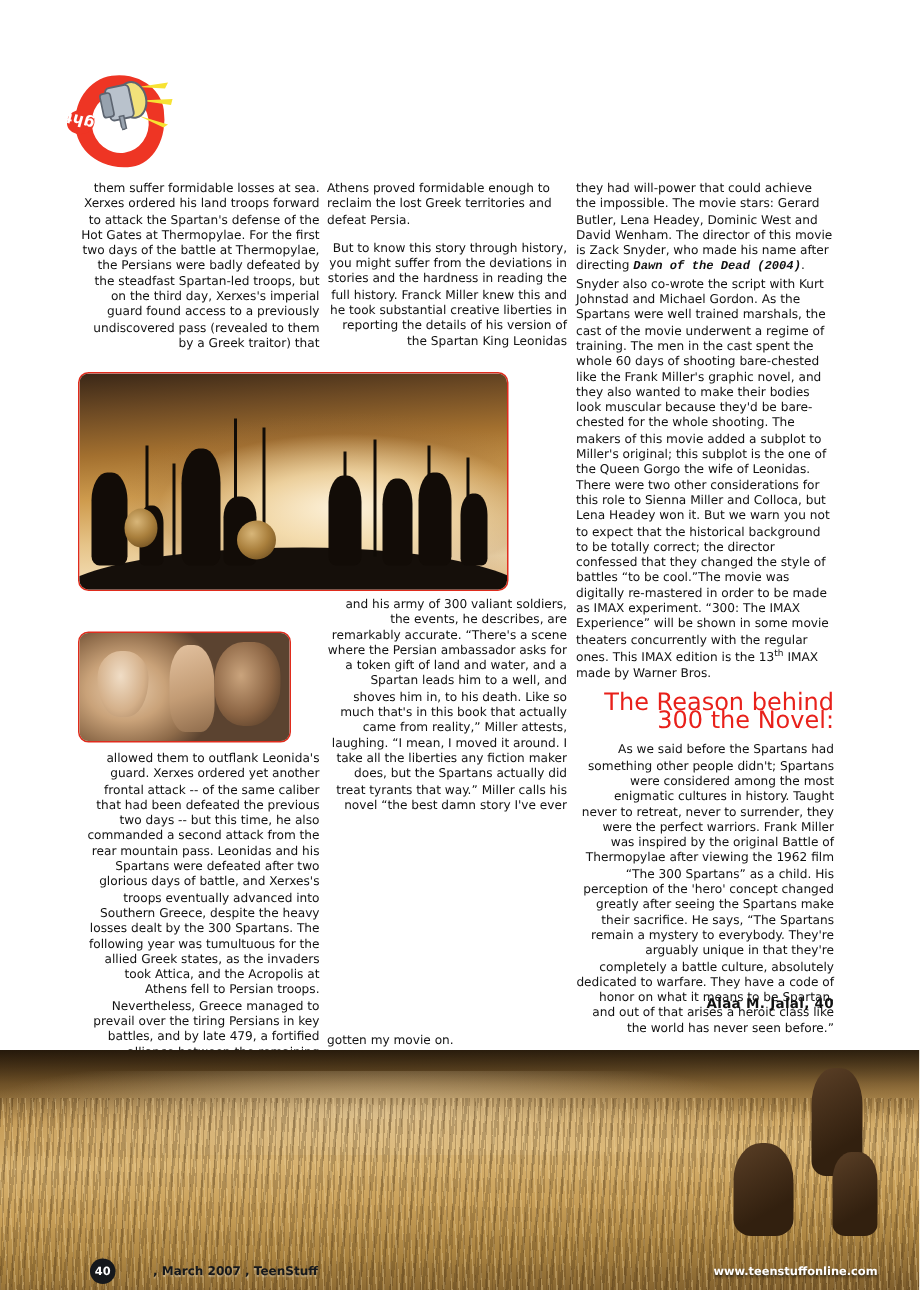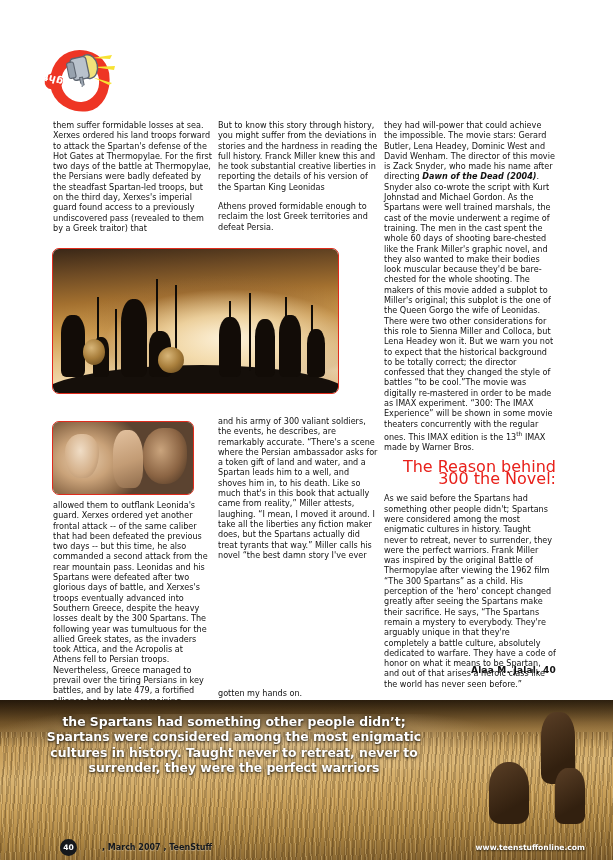--- a/index.html
+++ b/index.html
@@ -83,23 +83,23 @@
     font-size: 8.1px;
     line-height: 10.3px;
     color: #111111;
     text-align: left;
   }
   .col-1 { left: 53px; }
   .col-2 { left: 218px; }
   .col-3 { left: 384px; width: 172px; }
 
   .col p { margin: 0 0 9px 0; }
-  .col p:last-child { margin-bottom: 0; }
-
-  .bi { font-weight: bold; font-style: italic; }
+  .col p:last-child { margin-bottom: 0; text-align: right; }
+
+  .bi { font-weight: bold; font-style: italic; font-family: Liberation Mono, monospace; }
   sup { font-size: 6px; vertical-align: super; }
 
   
   .photo {
     position: absolute;
     border: 1.6px solid #e02b1c;
     border-radius: 7px;
     overflow: hidden;
   }
   .photo-battle {
@@ -324,31 +324,31 @@
   </div>
 
   <div class="col col-1">
     <p>them suffer formidable losses at sea. Xerxes ordered his land troops forward to attack the Spartan's defense of the Hot Gates at Thermopylae. For the first two days of the battle at Thermopylae, the Persians were badly defeated by the steadfast Spartan-led troops, but on the third day, Xerxes's imperial guard found access to a previously undiscovered pass (revealed to them by a Greek traitor) that</p>
   </div>
   <div class="col col-1" style="top:500px;">
     <p>allowed them to outflank Leonida's guard. Xerxes ordered yet another frontal attack -- of the same caliber that had been defeated the previous two days -- but this time, he also commanded a second attack from the rear mountain pass. Leonidas and his Spartans were defeated after two glorious days of battle, and Xerxes's troops eventually advanced into Southern Greece, despite the heavy losses dealt by the 300 Spartans. The following year was tumultuous for the allied Greek states, as the invaders took Attica, and the Acropolis at Athens fell to Persian troops. Nevertheless, Greece managed to prevail over the tiring Persians in key battles, and by late 479, a fortified alliance between the remaining Spartan forces and</p>
   </div>
 
   <div class="col col-2">
+    <p>Athens proved formidable enough to reclaim the lost Greek territories and defeat Persia.</p>
     <p>But to know this story through history, you might suffer from the deviations in stories and the hardness in reading the full history. Franck Miller knew this and he took substantial creative liberties in reporting the details of his version of the Spartan King Leonidas</p>
-    <p>Athens proved formidable enough to reclaim the lost Greek territories and defeat Persia.</p>
-  </div>
-
-  <div class="col col-2" style="top:416px;">
+  </div>
+
+  <div class="col col-2" style="top:397px;">
     <p>and his army of 300 valiant soldiers, the events, he describes, are remarkably accurate. “There's a scene where the Persian ambassador asks for a token gift of land and water, and a Spartan leads him to a well, and shoves him in, to his death. Like so much that's in this book that actually came from reality,” Miller attests, laughing. “I mean, I moved it around. I take all the liberties any fiction maker does, but the Spartans actually did treat tyrants that way.” Miller calls his novel “the best damn story I've ever</p>
   </div>
 
 
   <div class="col col-2" style="top:688px;">
-    <p>gotten my hands on.</p>
+    <p>gotten my movie on.</p>
     <p class="redhead">The Movie:</p>
     <p>As history tells us, Persians were bigger in numbers, but Spartans had something other people didn't have,</p>
   </div>
 
   <div class="col col-3">
     <p><span>they had will-power that could achieve the impossible. The movie stars: Gerard Butler, Lena Headey, Dominic West and David Wenham. The director of this movie is Zack Snyder, who made his name after directing </span><span class="bi">Dawn of the Dead (2004)</span><span>. Snyder also co-wrote the script with Kurt Johnstad and Michael Gordon.  As the Spartans were well trained marshals, the cast of the movie underwent a regime of training. The men in the cast spent the whole 60 days of shooting bare-chested like the Frank Miller's graphic novel, and they also wanted to make their bodies look muscular because they'd be bare-chested for the whole shooting. The makers of this movie added a subplot to Miller's original; this subplot is the one of the Queen Gorgo the wife of Leonidas. There were two other considerations for this role to Sienna Miller and Colloca, but Lena Headey won it.  But we warn you not to expect that the historical background to be totally correct; the director confessed that they changed the style of battles “to be cool.”The movie was digitally re-mastered in order to be made as IMAX experiment. “300: The IMAX Experience” will be shown in some movie theaters concurrently with the regular ones.  This IMAX edition is the 13</span><sup>th</sup><span> IMAX made by Warner Bros.</span></p>
     <p class="redhead">The Reason behind 300 the Novel:</p>
     <p>As we said before the Spartans had something other people didn't; Spartans were considered among the most enigmatic cultures in history. Taught never to retreat, never to surrender, they were the perfect warriors. Frank Miller was inspired by the original Battle of Thermopylae after viewing the 1962 film “The 300 Spartans” as a child. His perception of the 'hero' concept changed greatly after seeing the Spartans make their sacrifice.  He says, “The Spartans remain a mystery to everybody. They're arguably unique in that they're completely a battle culture, absolutely dedicated to warfare. They have a code of honor on what it means to be Spartan, and out of that arises a heroic class like the world has never seen before.”</p>
   </div>
 
@@ -386,21 +386,20 @@
 
   <div class="banner">
     <div class="banner-bg"></div>
     <div class="banner-haze"></div>
     <div class="wheat"></div>
     <div class="banner-figs">
       <div class="bf" style="left:96px; top:2px; width:34px; height:72px;"></div>
       <div class="bf" style="left:44px; top:52px; width:40px; height:62px; border-radius:46% 46% 30% 30% / 40% 40% 18% 18%;"></div>
       <div class="bf" style="left:110px; top:58px; width:30px; height:56px;"></div>
     </div>
-    <div class="banner-quote">the Spartans had something other people didn’t; Spartans were considered among the most enigmatic cultures in history. Taught never to retreat, never to surrender, they were the perfect warriors</div>
   </div>
 
   <div class="footer-left">
     <div class="page-circle">40</div>
     <div class="footer-text">, March 2007 , TeenStuff</div>
   </div>
   <div class="footer-url">www.teenstuffonline.com</div>
 
 </div>
 

